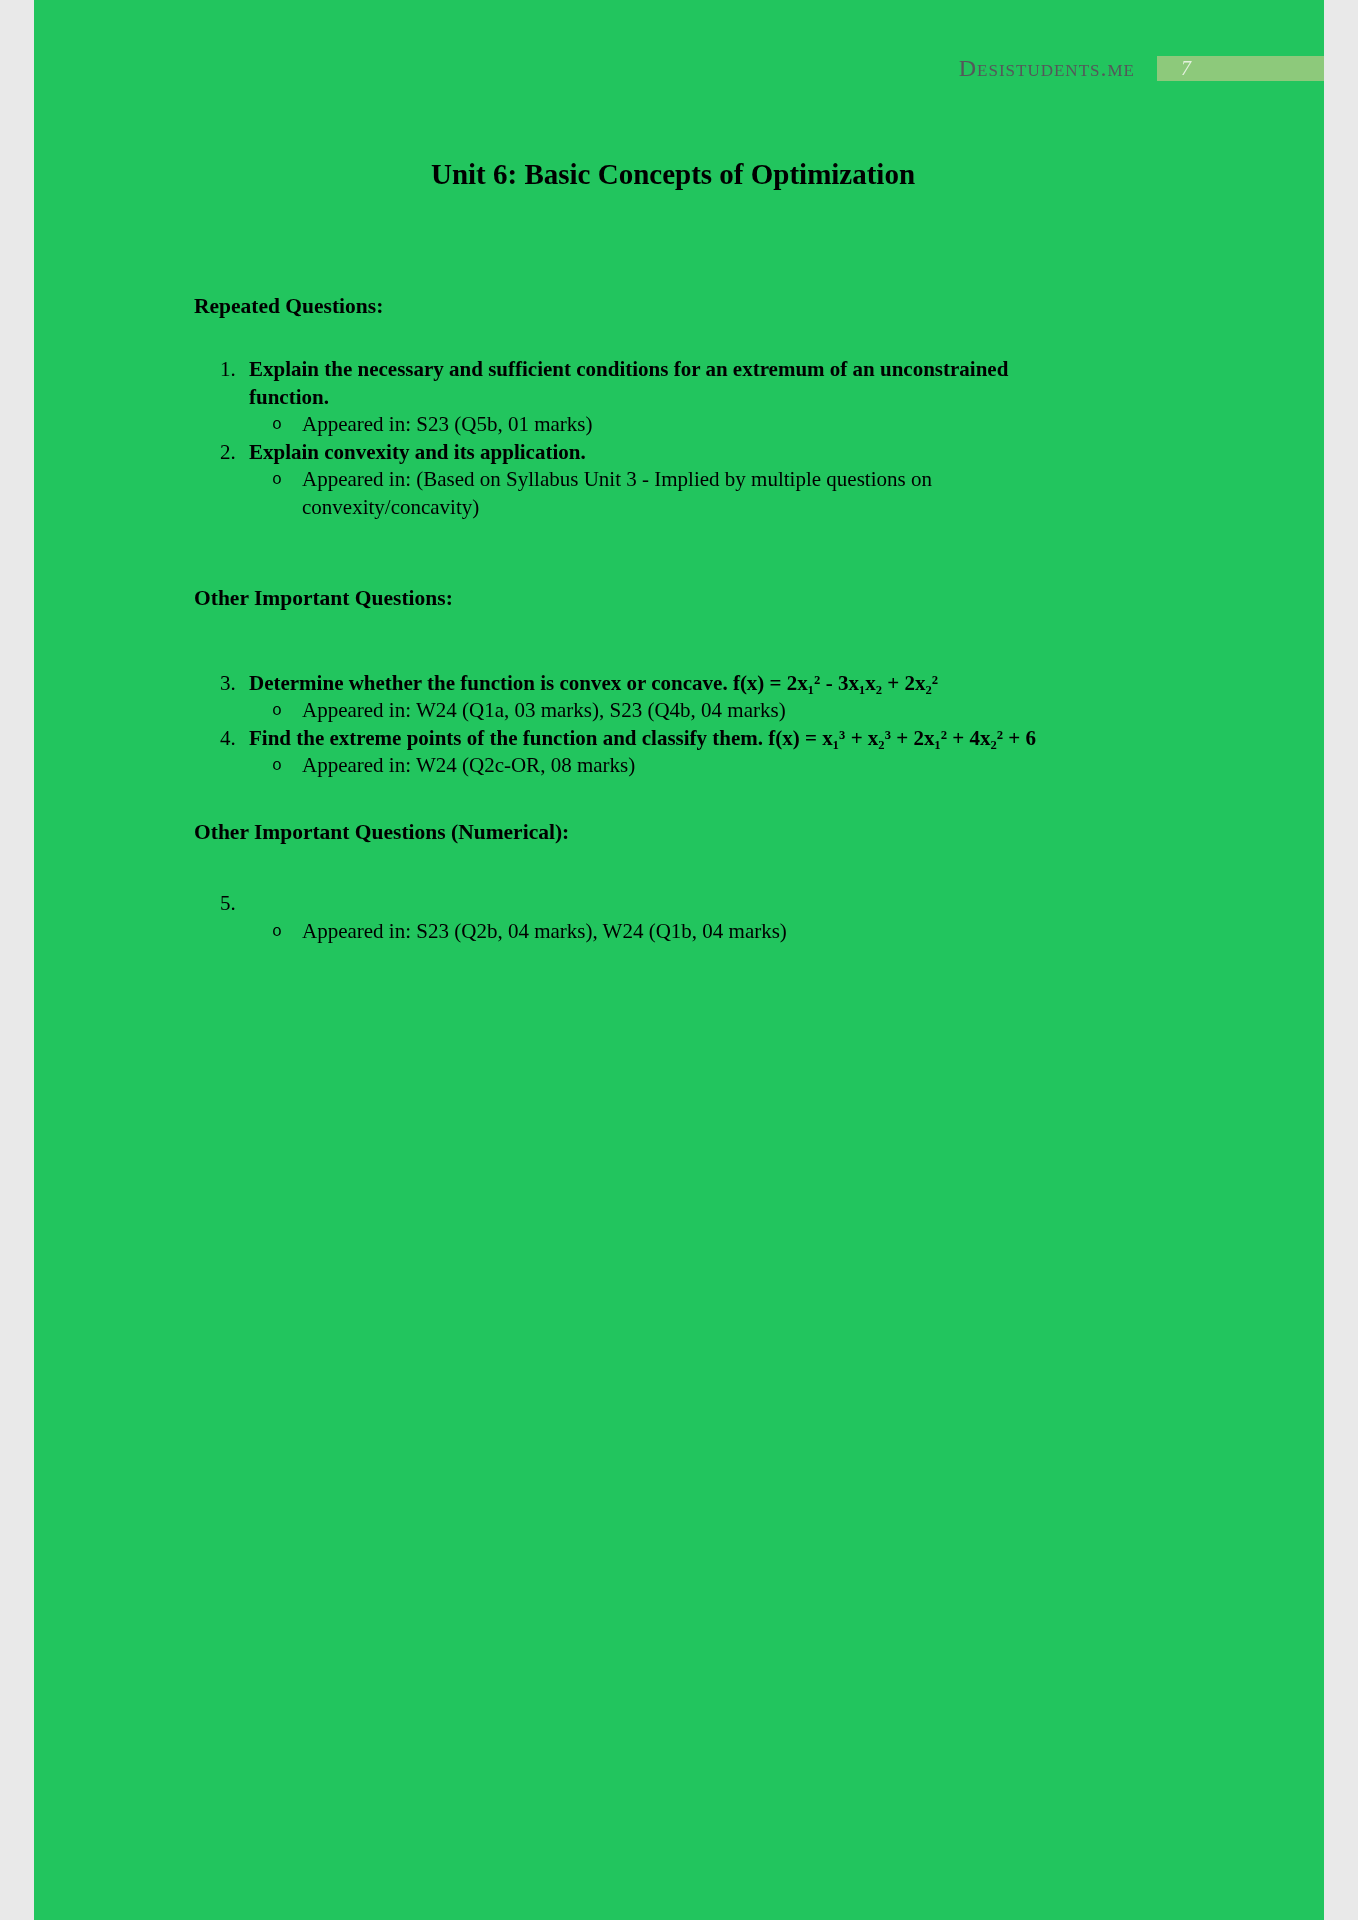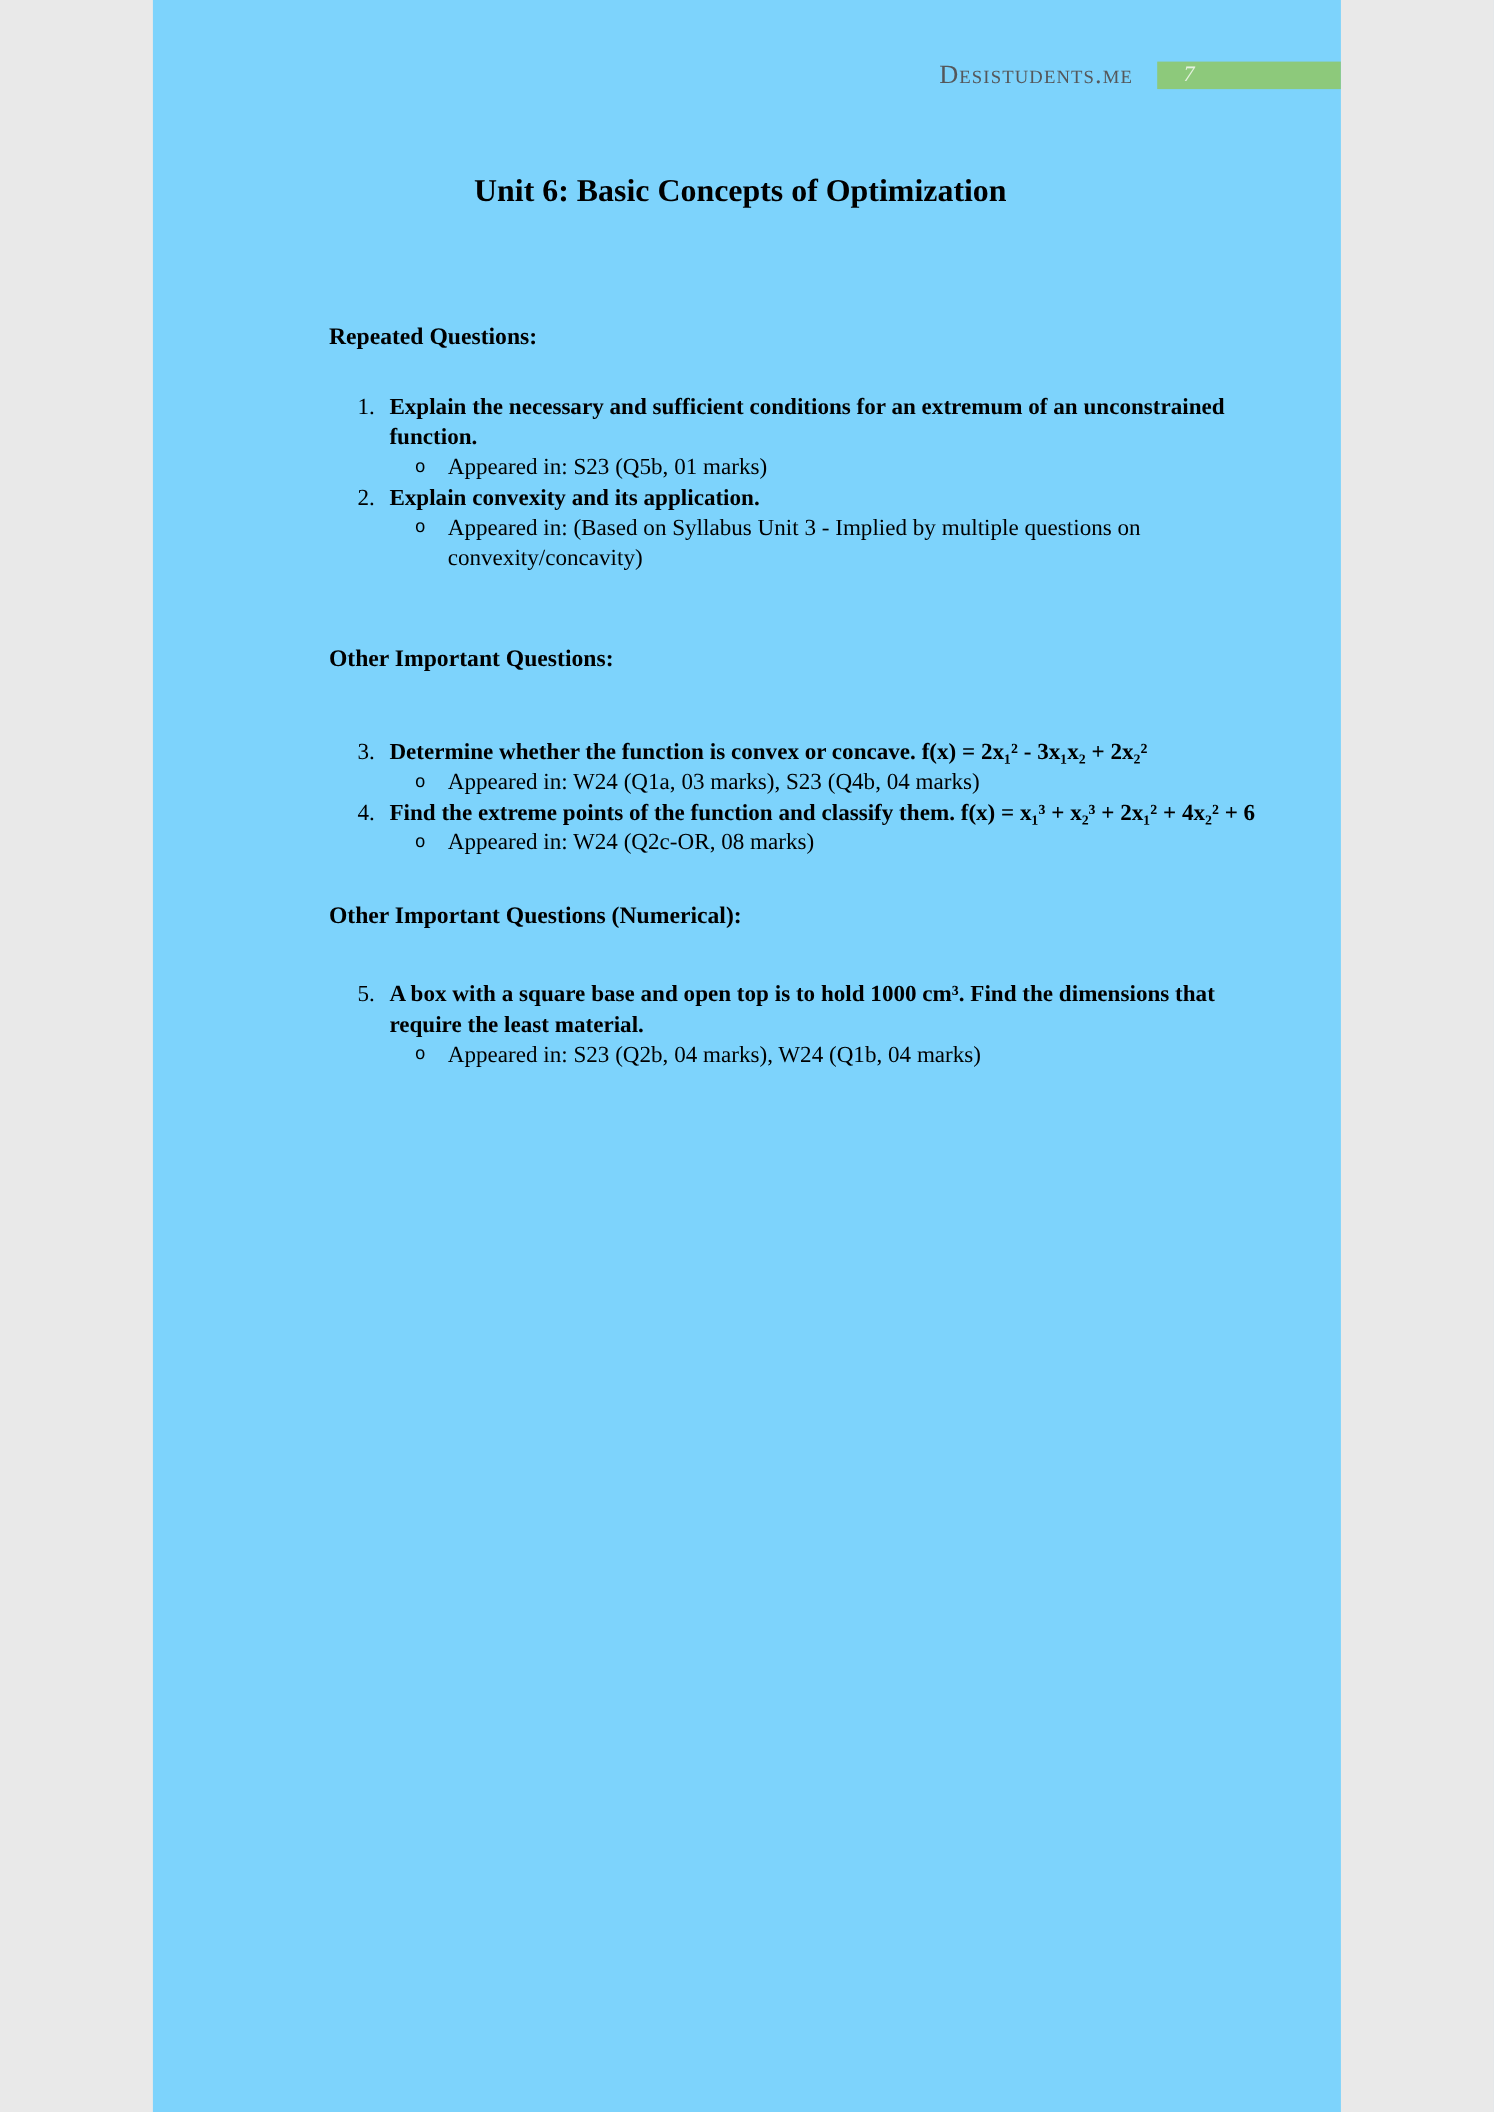--- a/index.html
+++ b/index.html
@@ -1,20 +1,20 @@
 <!DOCTYPE html>
 <html><head>
 <meta charset="utf-8">
 <style>
   html,body { margin:0; padding:0; background:#e9e9e9; }
   .page {
     position:relative;
-    width:1080px; height:1920px;
+    width:1290px; height:1920px;
     margin:0 auto;
-    background:#7dd3fc;
+    background:#22c55e;
     overflow:hidden;
     font-family:"Liberation Serif","DejaVu Serif",serif;
     color:#000000;
   }
 
   
   .hdr { position:absolute; top:55px; right:0; display:flex; align-items:center; }
   .site {
     font-variant:small-caps;
     font-size:24px;
@@ -137,22 +137,20 @@
       <span class="btext">Appeared in: W24 (Q2c-OR, 08 marks)</span>
     </div>
 
   </div>
 
   <h2 class="sec s3">Other Important Questions (Numerical):</h2>
   <div class="list l3">
 
     <div class="item">
       <span class="num">5.</span>
-      <span class="itext">A box with a square base and open top is to hold 1000 cm³. Find the dimensions that
-require the least material.</span>
     </div>
     <div class="bullet">
       <span class="bmark">o</span>
       <span class="btext">Appeared in: S23 (Q2b, 04 marks), W24 (Q1b, 04 marks)</span>
     </div>
 
   </div>
 
 </div>
 

